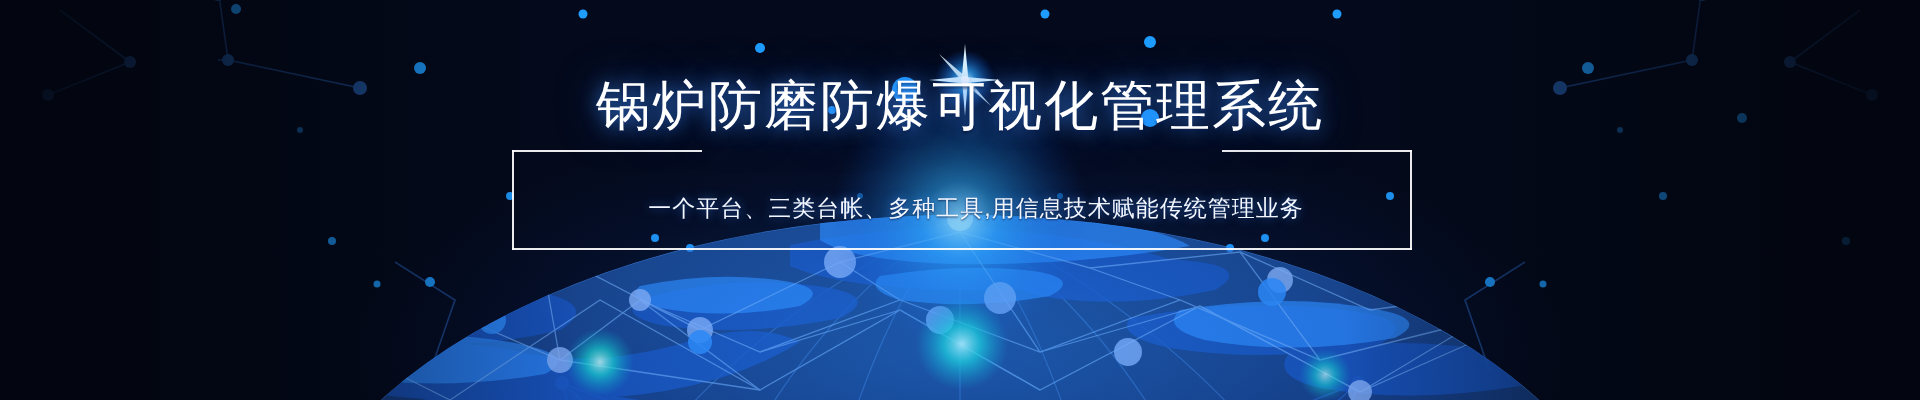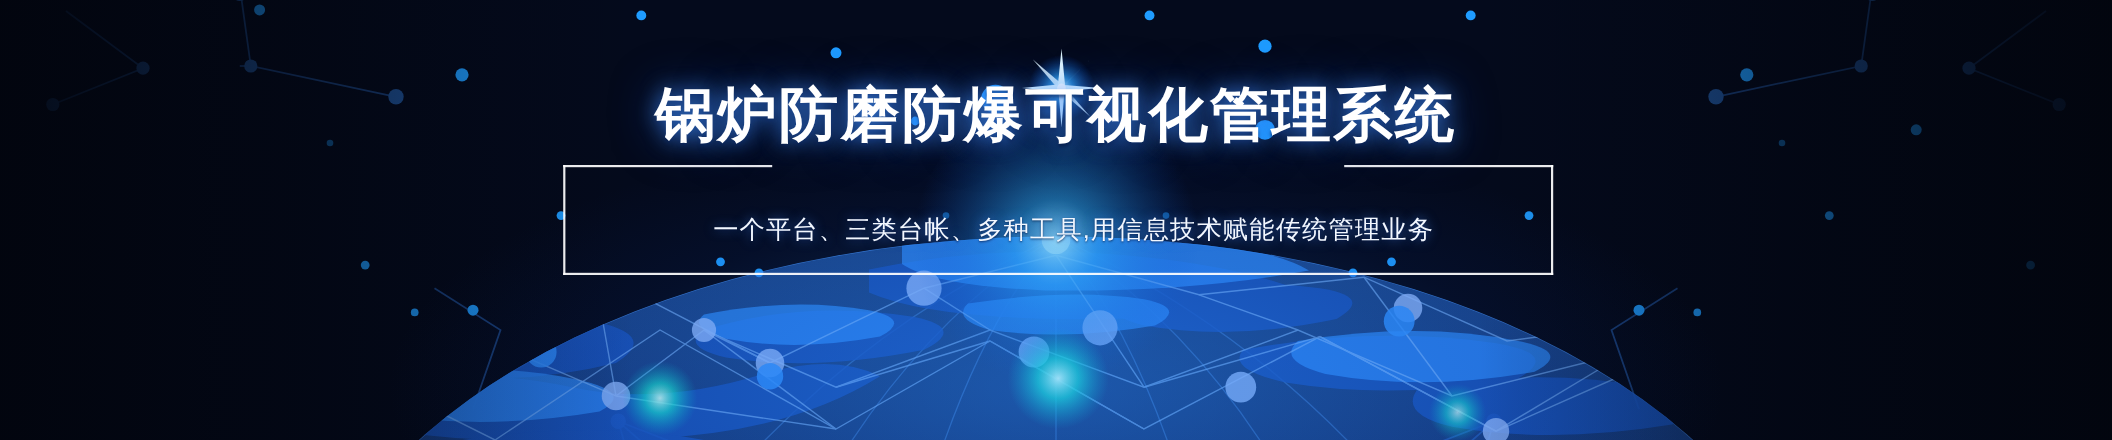--- a/index.html
+++ b/index.html
@@ -35,21 +35,21 @@
   .fr-line{position:absolute;background:rgba(255,255,255,.92);}
   .fr-top-l{left:0;top:0;width:190px;height:2px;}
   .fr-top-r{right:0;top:0;width:190px;height:2px;}
   .fr-left{left:0;top:0;width:2px;height:100px;}
   .fr-right{right:0;top:0;width:2px;height:100px;}
   .fr-bottom{left:0;bottom:0;width:900px;height:2px;}
 
   .title{
     position:absolute;left:0;top:78px;width:1920px;
     text-align:center;
-    font-size:54px;font-weight:bold;color:#ffffff;
+    font-size:54px;font-weight:normal;color:#ffffff;
     letter-spacing:2px;line-height:1;
     text-shadow:0 0 18px rgba(70,150,255,.75), 0 0 42px rgba(30,90,220,.55), 0 2px 3px rgba(0,10,40,.8);
     white-space:nowrap;
   }
   .subtitle{
     position:absolute;left:16px;top:197px;width:1920px;
     text-align:center;
     font-size:23px;font-weight:normal;color:#f2f7ff;
     letter-spacing:1px;line-height:1;
     text-shadow:0 0 10px rgba(60,130,240,.7),0 1px 2px rgba(0,10,40,.75);

